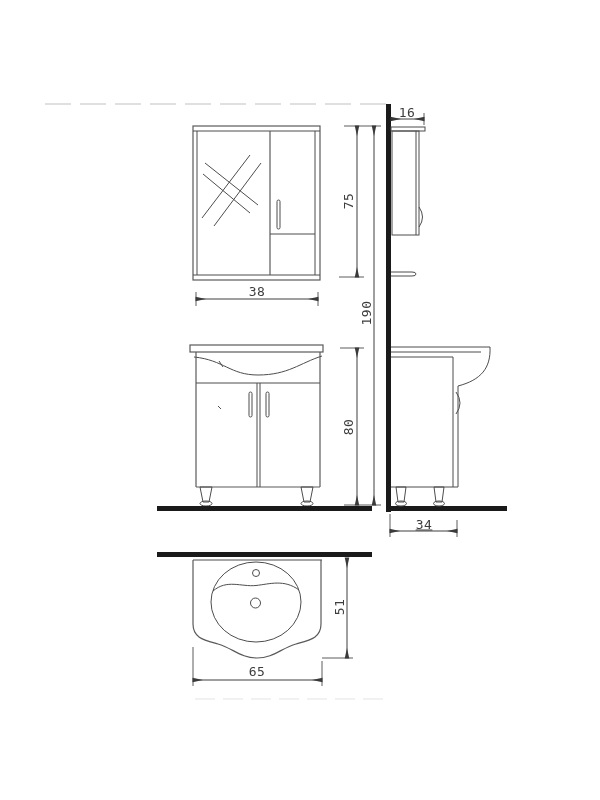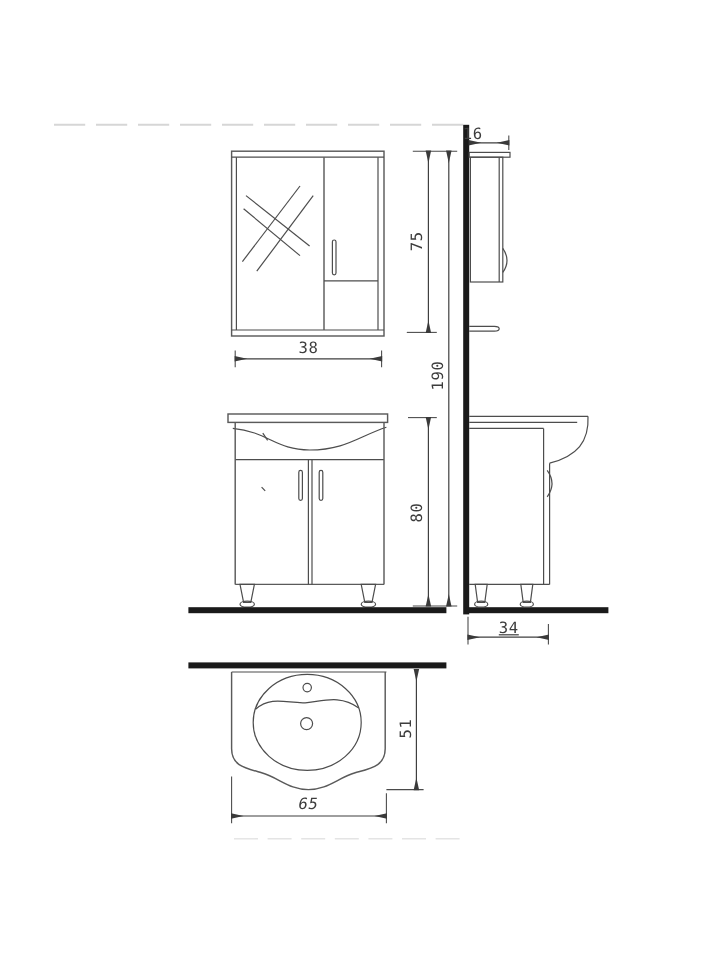--- a/index.html
+++ b/index.html
@@ -165,19 +165,19 @@
     <g>
       <line class="ext" x1="322" y1="658" x2="353" y2="658"></line>
       <line class="dim" x1="347" y1="558" x2="347" y2="658" marker-start="url(#ah)" marker-end="url(#ah)"></line>
     </g>
 
     <line class="faint2" x1="195" y1="699" x2="385" y2="699" stroke-dasharray="20 8"></line>
   </svg>
 
   <div class="dim-label" style="left:257px;top:291px;">38</div>
   <div class="dim-label vert" style="left:348px;top:201px;">75</div>
-  <div class="dim-label" style="left:394px;top:112px;">16</div>
+  <div class="dim-label" style="left:407px;top:112px;">16</div>
   <div class="dim-label vert" style="left:366px;top:313px;">190</div>
   <div class="dim-label vert" style="left:348px;top:427px;">80</div>
   <div class="dim-label" style="left:424px;top:524px;text-decoration:underline;">34</div>
-  <div class="dim-label" style="left:257px;top:671px;font-style:italic;">65</div>
+  <div class="dim-label" style="left:257px;top:671px;">65</div>
   <div class="dim-label vert" style="left:339px;top:607px;">51</div>
 </div>
 
 </body></html>

